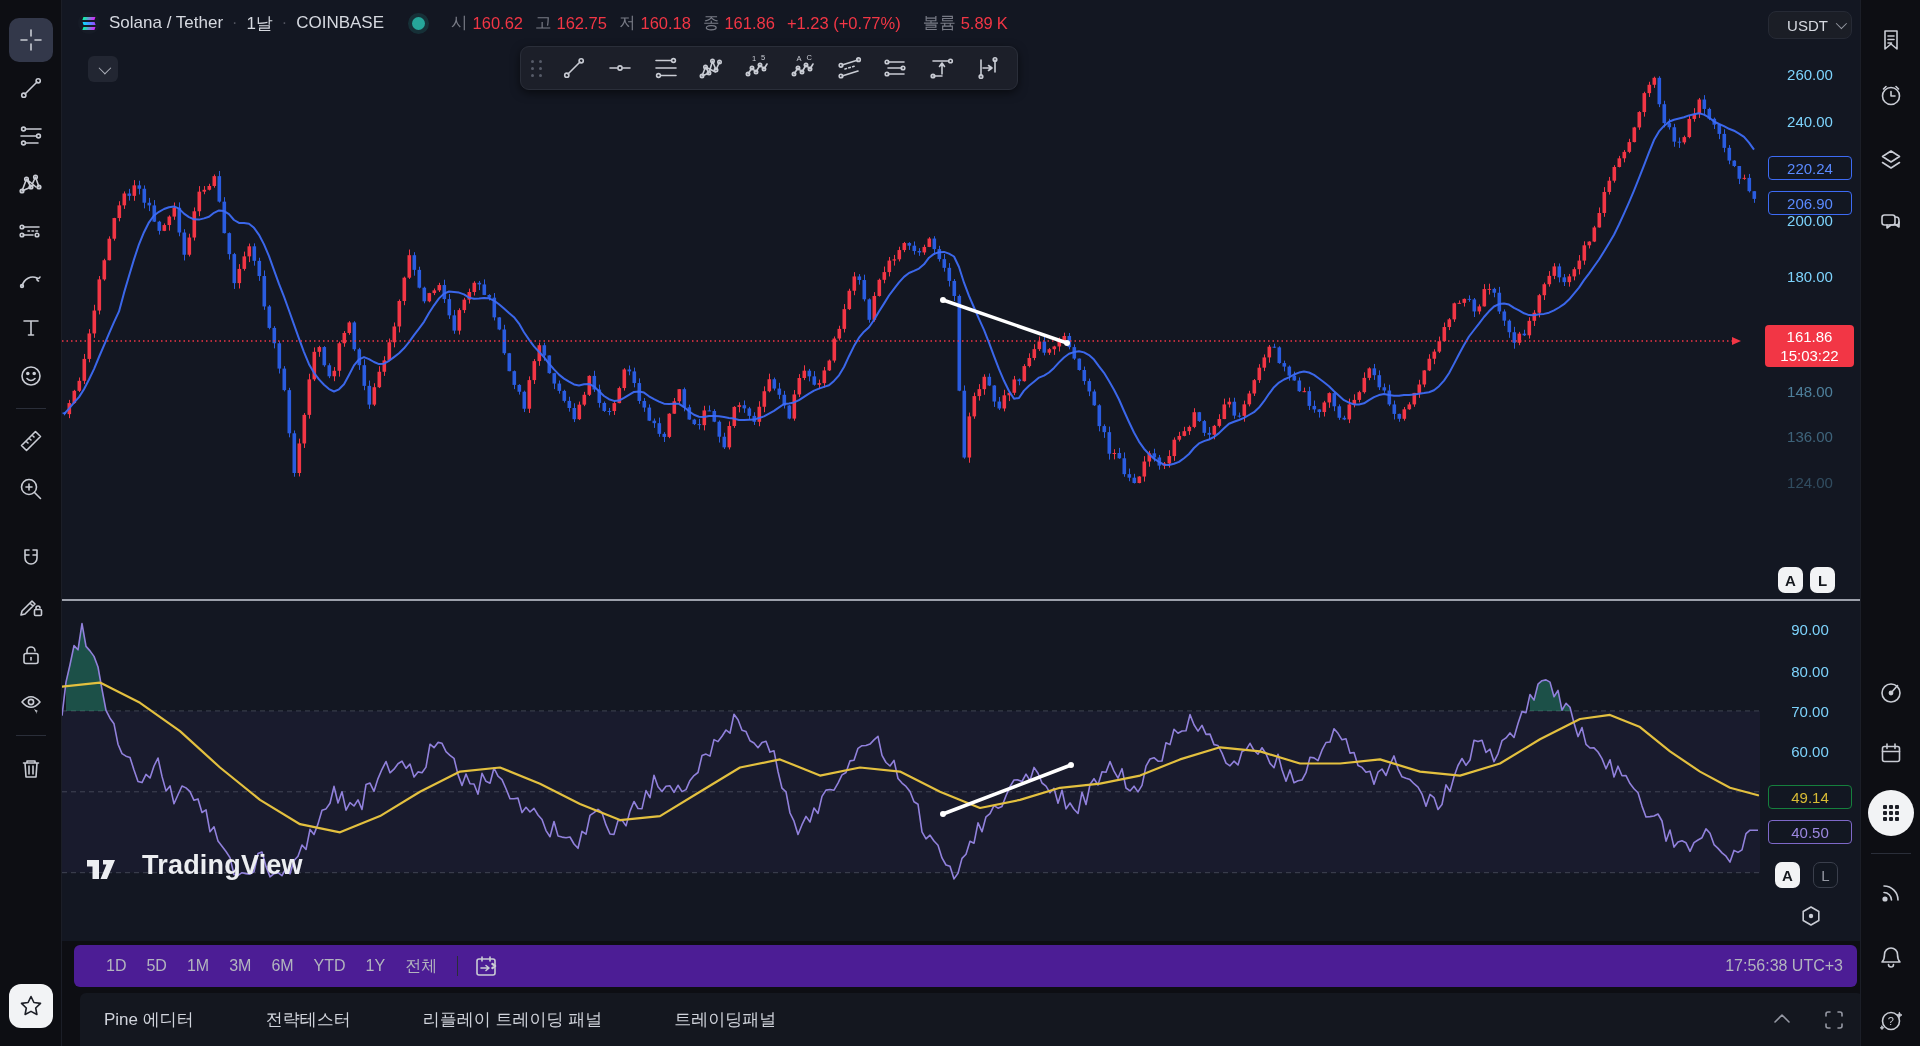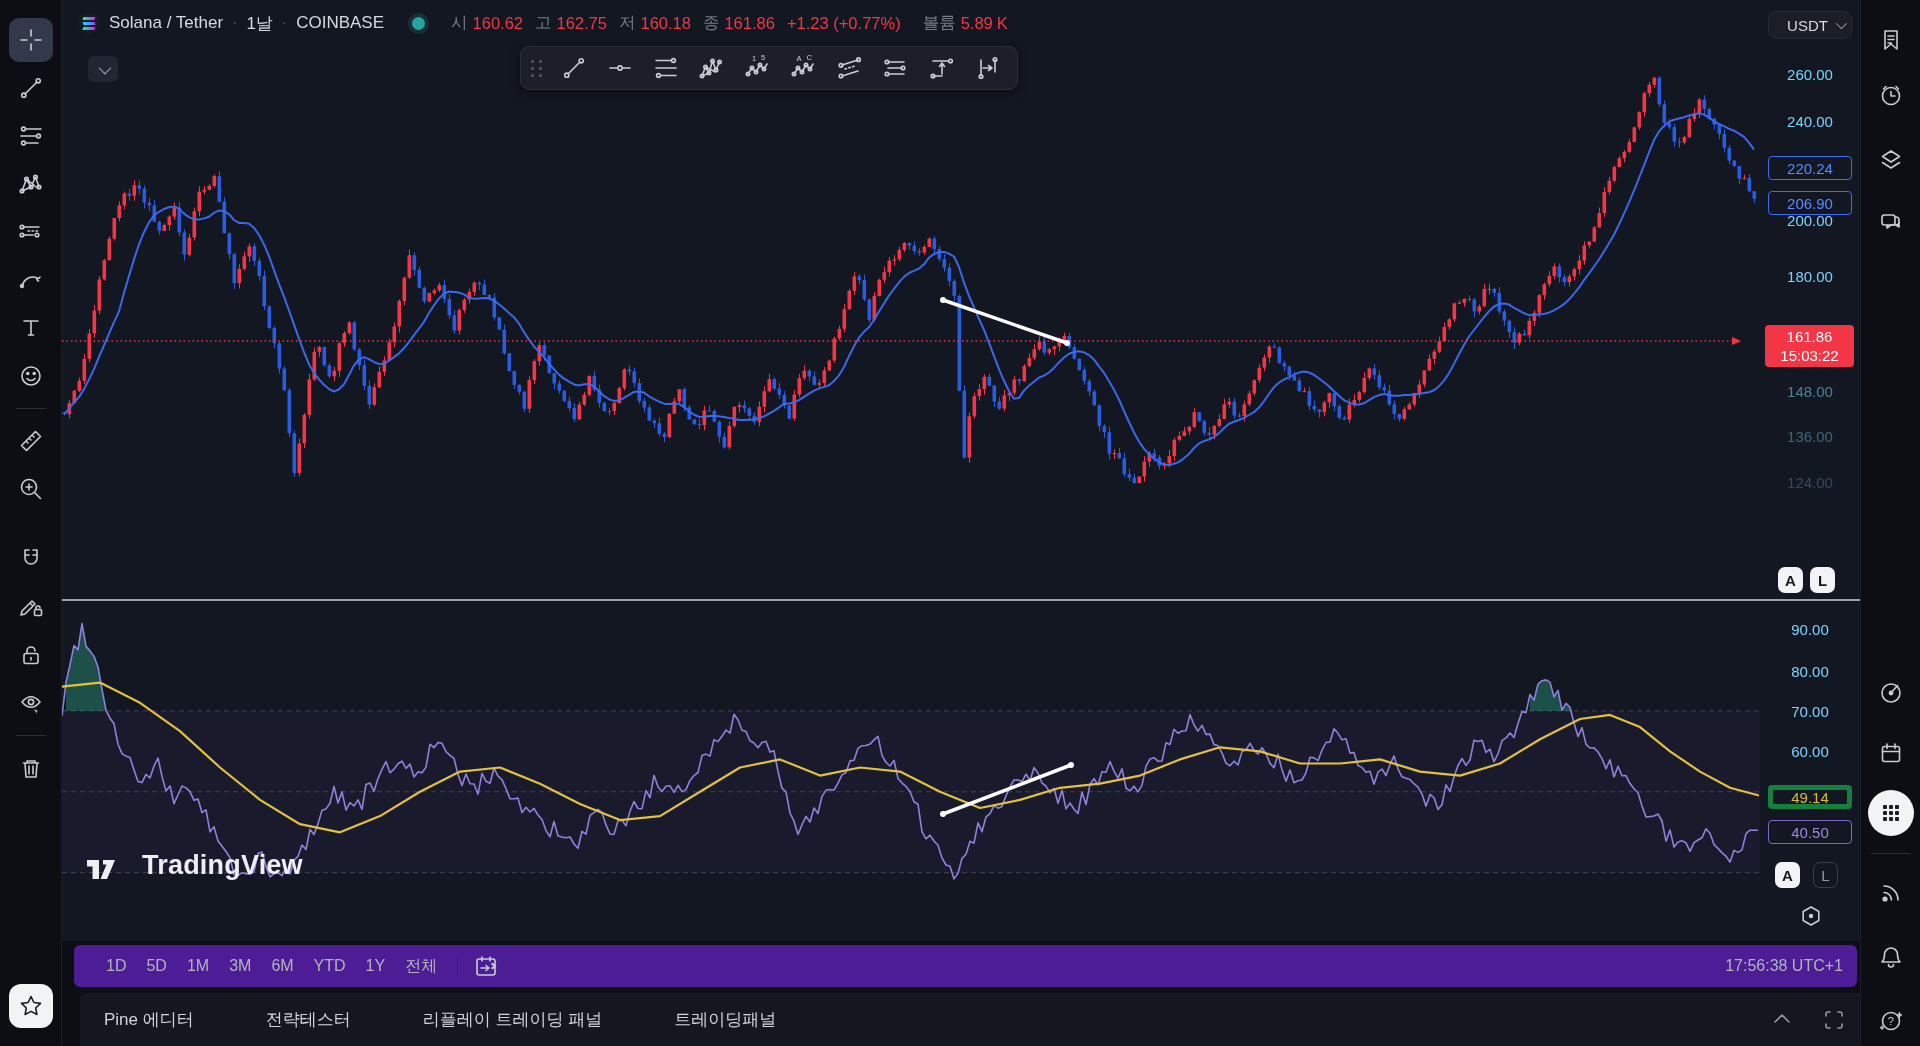--- a/index.html
+++ b/index.html
@@ -69,21 +69,21 @@
     background:#9ca0ab; z-index:15; }
 
   
   .tick { position:absolute; left:1700px; width:96px; text-align:center; font-size:15px;
     color:#7dd3fc; z-index:16; }
   .tick.dim1 { opacity:.55; } .tick.dim2 { opacity:.4; } .tick.dim3 { opacity:.28; }
   .axis-box { position:absolute; left:1706px; width:84px; height:24px; border-radius:4px;
     font-size:15px; display:flex; align-items:center; justify-content:center;
     background:rgba(19,23,34,.85); z-index:17; }
   .axis-box.blue { border:1px solid #3d6bf5; color:#5a8aff; }
-  .axis-box.yellow { border:5px solid #15803d; color:#d8bb35; }
+  .axis-box.yellow { border:1px solid #15803d; color:#d8bb35; }
   .axis-box.purple { border:1px solid #7e68c9; color:#9c88e0; }
   #cur-price-box { position:absolute; left:1703px; top:325px; width:89px; height:42px;
     background:#f23645; border-radius:4px; color:#fff; font-size:15px; line-height:19px;
     display:flex; flex-direction:column; align-items:center; justify-content:center; z-index:18; }
 
   
   .al-btn { position:absolute; width:25px; height:26px; border-radius:7px; font-size:15px;
     display:flex; align-items:center; justify-content:center; z-index:18; }
   .al-white { background:#f2f3f5; color:#16191f; font-weight:600; }
   .al-dark  { background:rgba(19,23,34,.6); color:#9598a3; border:1px solid #3a3f4c; }
@@ -1183,21 +1183,21 @@
     <div id="tf-divider"></div>
     <div class="ft-btn" style="width:36px">
         <span>
           <svg class="icon" width="26" height="26" viewBox="0 0 26 26" fill="none" stroke="#c9ccd4" stroke-width="1.6" stroke-linecap="round" stroke-linejoin="round" style="color:#c9ccd4">
             <rect x="4" y="6" width="18" height="16" rx="2"></rect>
             <path d="M9 4v4M17 4v4M8 15h8M16 15l-3-2.5M16 15l-3 2.5M19 11l3 2M22 13l-3 2"></path>
             <path d="M19.5 10.5l3 2.5-3 2.5" fill="none"></path>
           </svg>
         </span>
       </div>
-    <div id="tf-clock">17:56:38 UTC+1</div>
+    <div id="tf-clock">17:56:38 UTC+3</div>
   </div>
 
   <div id="bottom-bar">
     <span class="bb-tab">Pine 에디터</span>
     <span class="bb-tab">전략테스터</span>
     <span class="bb-tab">리플레이 트레이딩 패널</span>
     <span class="bb-tab">트레이딩패널</span>
     <div id="bb-right">
       <span><span><svg class="icon" width="26" height="26" viewBox="0 0 26 26" fill="none" stroke="#c9ccd4" stroke-width="1.6" stroke-linecap="round" stroke-linejoin="round" style="color:#c9ccd4">
               <path d="M6 15l7-7 7 7" stroke="#9598a3"></path>

